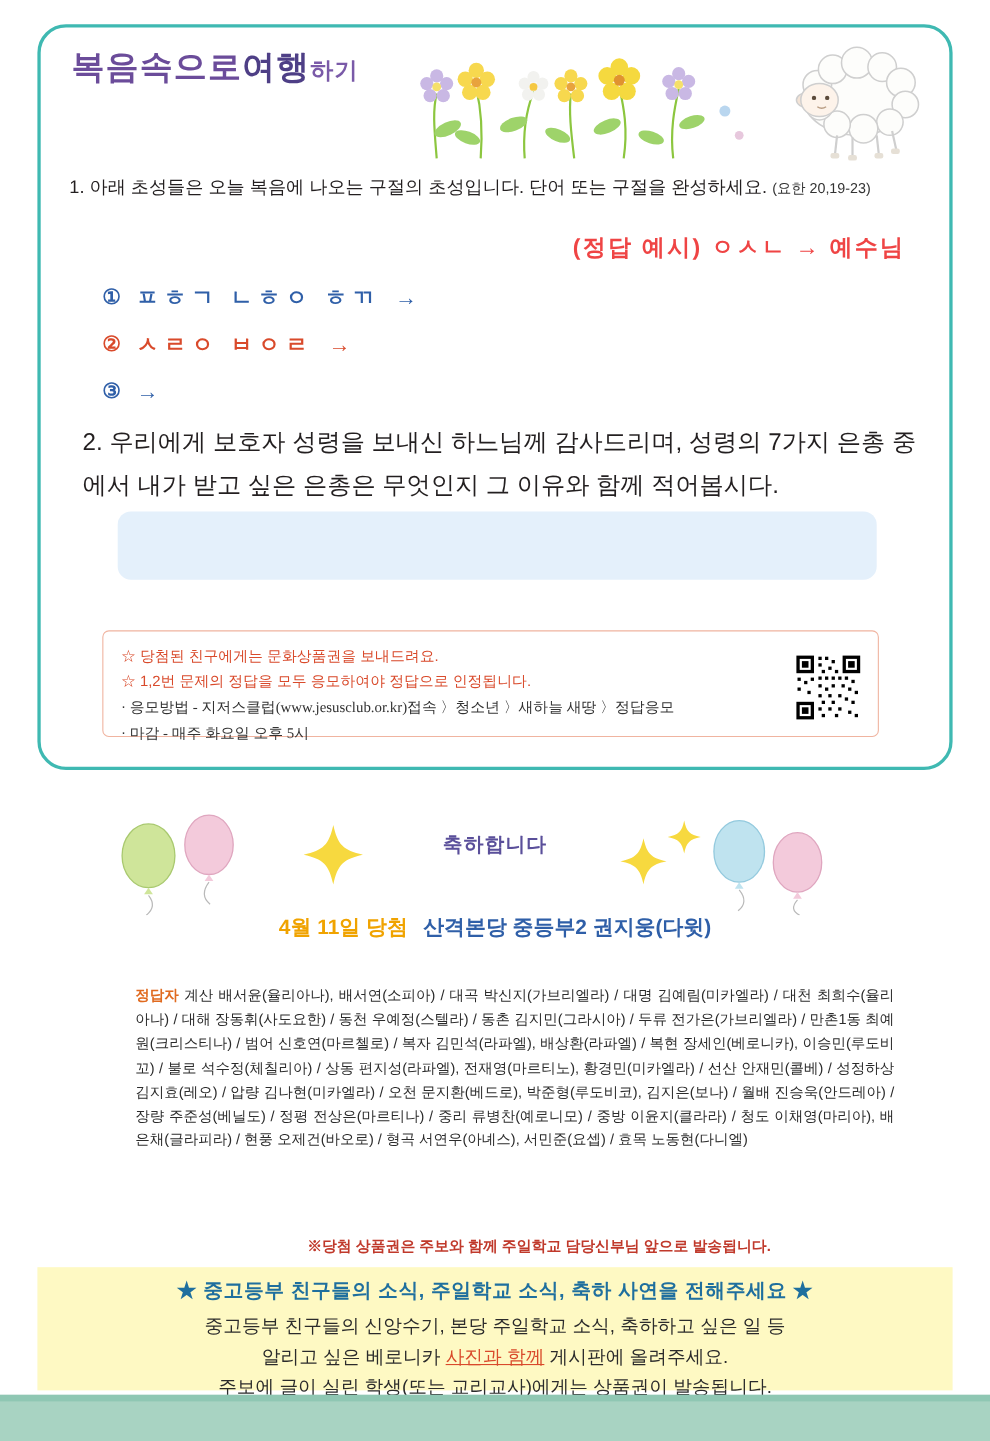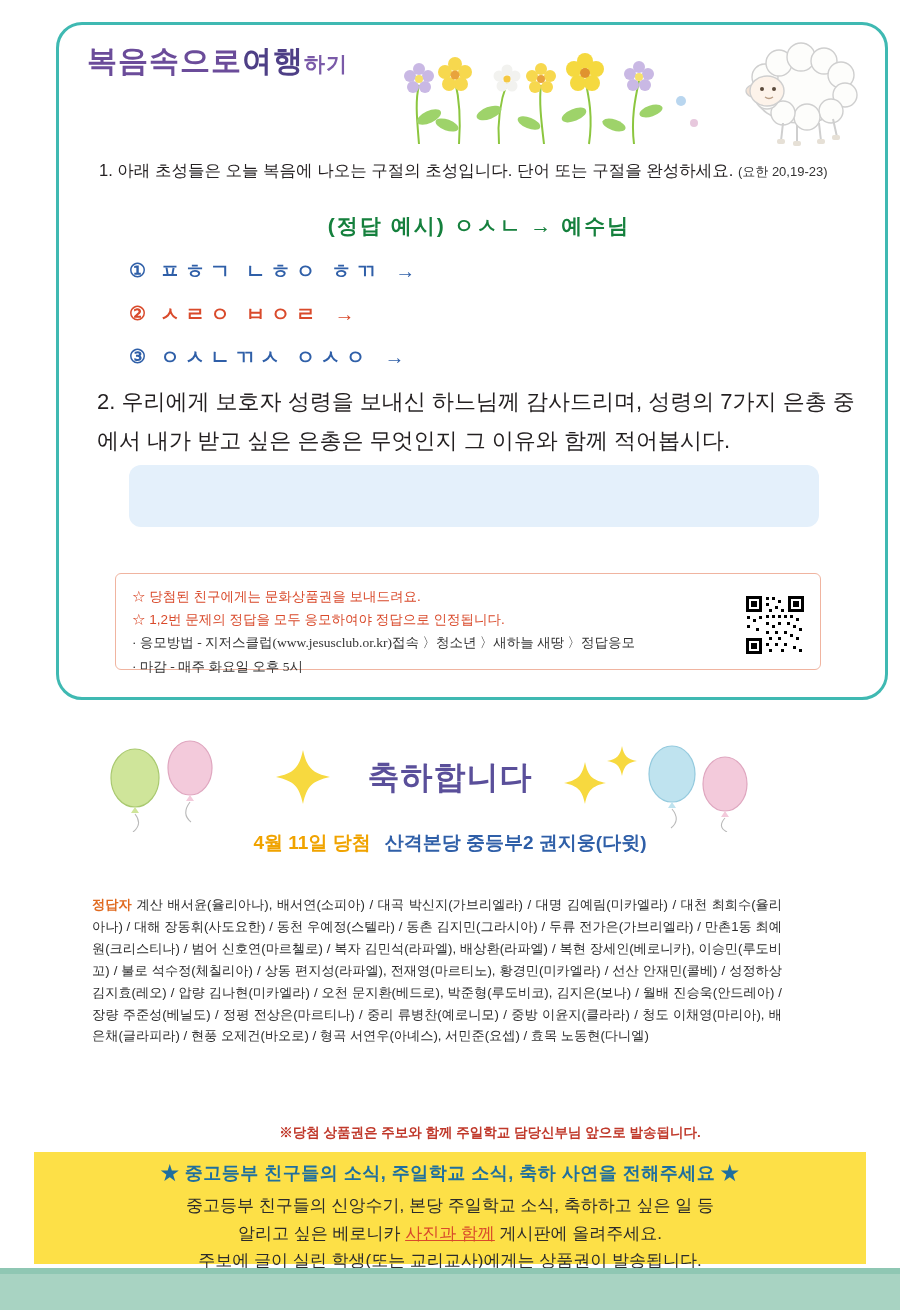--- a/index.html
+++ b/index.html
@@ -20,21 +20,20 @@
   .worksheet {
     position: absolute;
     left: 34px;
     top: 22px;
     width: 832px;
     height: 678px;
     background: #ffffff;
     border: 3px solid #3fb9b2;
     border-radius: 26px;
     box-sizing: border-box;
-    margin-left: 22px;
   }
   .worksheet:before {
     content: "";
     position: absolute;
     left: 8px; top: 8px; right: 8px; bottom: 8px;
     border: 2px solid #ffffff;
     border-radius: 20px;
     pointer-events: none;
   }
 
@@ -69,41 +68,41 @@
     position: absolute;
     left: 660px;
     top: 12px;
     width: 150px;
     height: 115px;
   }
 
   
   .q1 {
     position: absolute;
-    left: 40px;
+    left: 26px;
     top: 132px;
     width: 760px;
     font-size: 16.5px;
     line-height: 1.6;
     color: #231f20;
   }
   .q1 .ref {
     font-size: 13px;
     color: #333;
   }
 
   .example {
     position: absolute;
     left: 0;
     top: 52px;
     width: 760px;
-    text-align: center;
+    text-align: right;
     font-size: 21px;
     font-weight: bold;
-    color: #15803d;
+    color: #ef4444;
     letter-spacing: 2px;
   }
 
   .initials-list {
     position: absolute;
     left: 30px;
     top: 98px;
   }
   .initial-row {
     display: flex;
@@ -179,41 +178,41 @@
     width: 900px;
     height: 96px;
   }
   .congrats-title {
     position: absolute;
     left: 0;
     top: 756px;
     width: 900px;
     text-align: center;
     font-family: "DejaVu Sans", sans-serif;
-    font-size: 32px;
+    font-size: 18px;
     font-weight: bold;
     color: #5a4f9a;
     letter-spacing: 1px;
   }
 
   .winner-line {
     position: absolute;
     left: 0;
     top: 830px;
     width: 900px;
     text-align: center;
     font-size: 19px;
     font-weight: bold;
   }
   .winner-date { color: #f0a300; margin-right: 14px; }
   .winner-name { color: #2f5fa8; }
 
   .answers-block {
     position: absolute;
-    left: 92px;
+    left: 123px;
     top: 894px;
     width: 690px;
     font-size: 13.2px;
     line-height: 1.66;
     color: #2b2b2b;
     text-align: justify;
   }
   .answers-label {
     color: #e06a1f;
     font-weight: bold;
@@ -232,21 +231,21 @@
     padding-left: 40px;
   }
 
   
   .invite {
     position: absolute;
     left: 34px;
     top: 1152px;
     width: 832px;
     height: 112px;
-    background: #fde047;
+    background: #fef9c3;
     box-sizing: border-box;
     padding-top: 9px;
   }
   .invite-title {
     text-align: center;
     font-size: 18px;
     font-weight: bold;
     color: #1f6f9e;
     letter-spacing: 0.5px;
   }
@@ -404,21 +403,20 @@
         <span>ㅍㅎㄱ ㄴㅎㅇ ㅎㄲ</span>
         <span class="arrow">→</span>
       </div>
       <div class="initial-row row-2">
         <span class="num">②</span>
         <span>ㅅㄹㅇ ㅂㅇㄹ</span>
         <span class="arrow">→</span>
       </div>
       <div class="initial-row row-3">
         <span class="num">③</span>
-        <span>ㅇㅅㄴㄲㅅ ㅇㅅㅇ</span>
         <span class="arrow">→</span>
       </div>
     </div>
   </div>
 
   <div class="q2">
     <span>2. 우리에게 보호자 성령을 보내신 하느님께 감사드리며, 성령의 7가지 은총 중에서 내가 받고 싶은 은총은 무엇인지 그 이유와 함께 적어봅시다.</span>
   </div>
 
   <div class="answer-box"></div>

